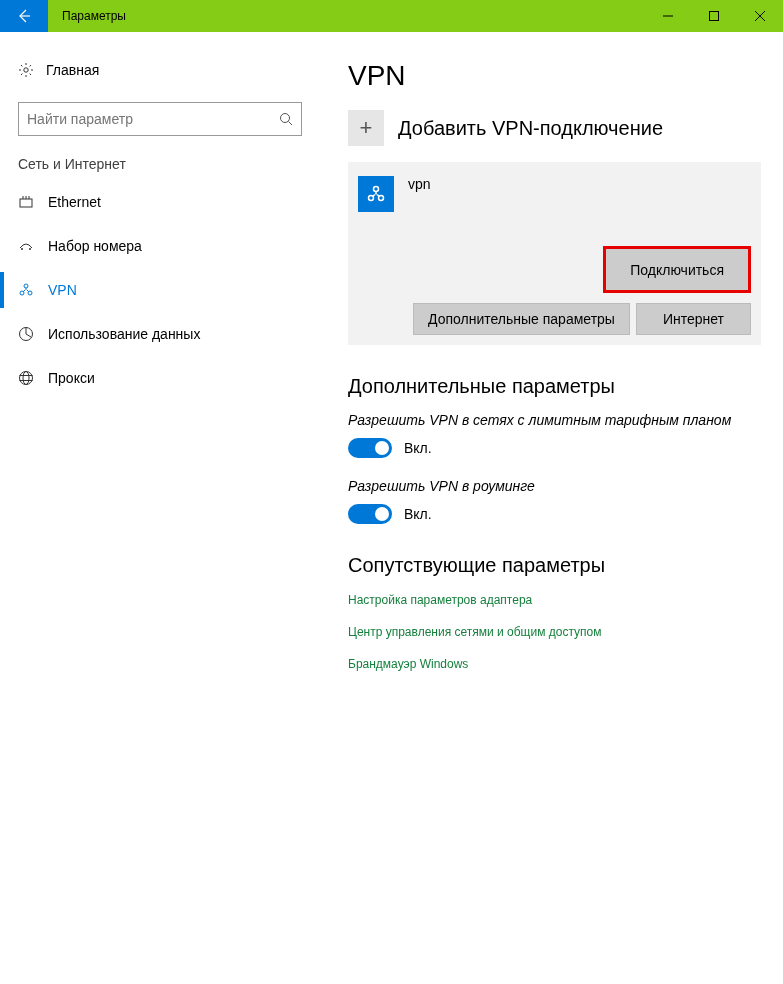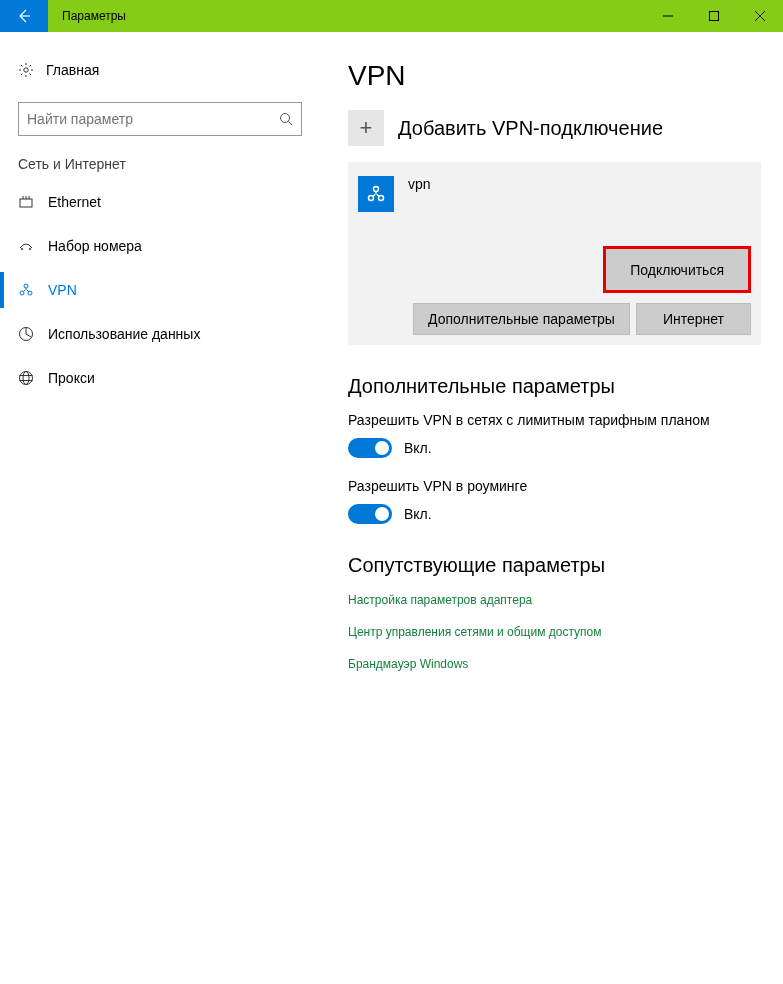--- a/index.html
+++ b/index.html
@@ -38,21 +38,21 @@
 .vpn-card .name { font-size: 14px; padding-top: 0; }
 .vpn-card .actions1 { display: flex; justify-content: flex-end; margin-top: 34px; margin-bottom: 10px; }
 .vpn-card .actions2 { display: flex; justify-content: flex-end; gap: 6px; }
 .btn { background: #ccc; border: 1px solid #bbb; height: 32px; padding: 0 18px; font-size: 14px; cursor: pointer; }
 .btn.connect { border: 3px solid #e60000; padding: 0 24px; height: 47px; }
 .btn.delete { padding: 0 26px; }
 .btn.adv { padding: 0 14px; }
 
 .main h2 { font-size: 20px; font-weight: 300; margin-bottom: 14px; }
 .setting { margin-bottom: 20px; }
-.setting .desc { font-size: 14px; margin-bottom: 10px; }
+.setting .desc { font-size: 14px; margin-bottom: 10px; font-style: italic; }
 .toggle-row { display: flex; align-items: center; }
 .toggle { width: 44px; height: 20px; background: #0078d7; border-radius: 10px; position: relative; margin-right: 12px; }
 .toggle::after { content: ""; position: absolute; right: 3px; top: 3px; width: 14px; height: 14px; background: #fff; border-radius: 50%; }
 .toggle-row .state { font-size: 14px; }
 
 .related { margin-top: 30px; }
 .related h2 { margin-bottom: 16px; }
 .linklist .lnk { display: block; color: #15803d; font-size: 12px; margin-bottom: 18px; text-decoration: none; }
 </style>
 </head>

